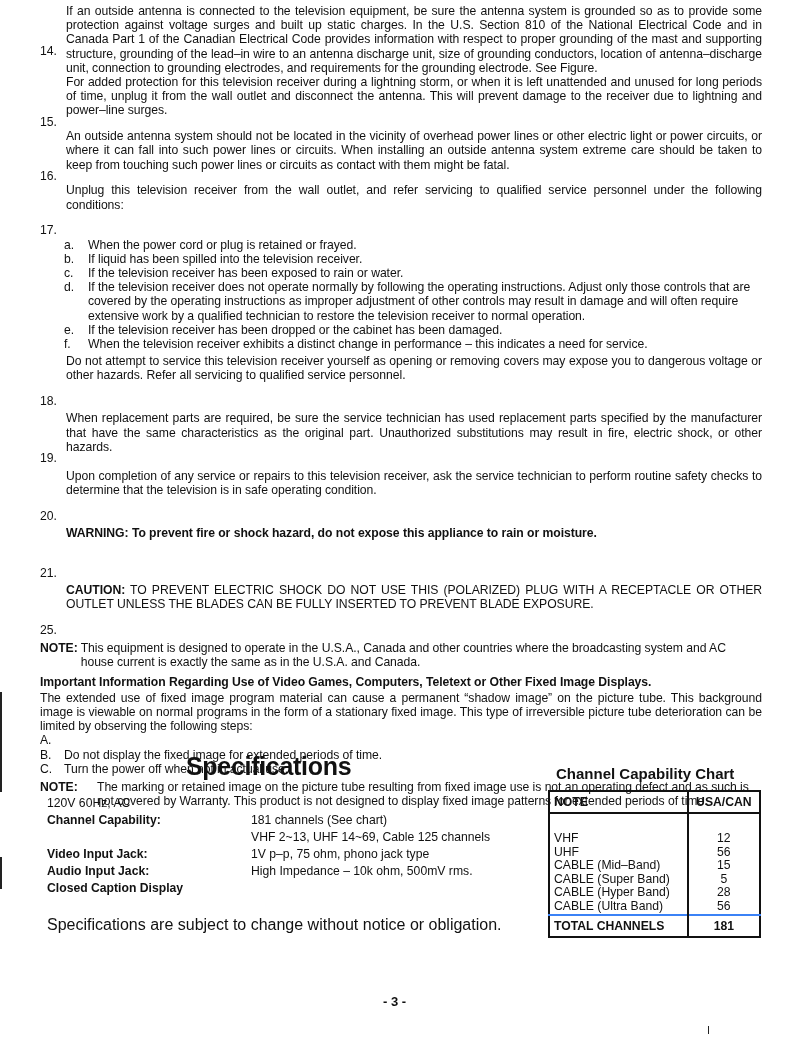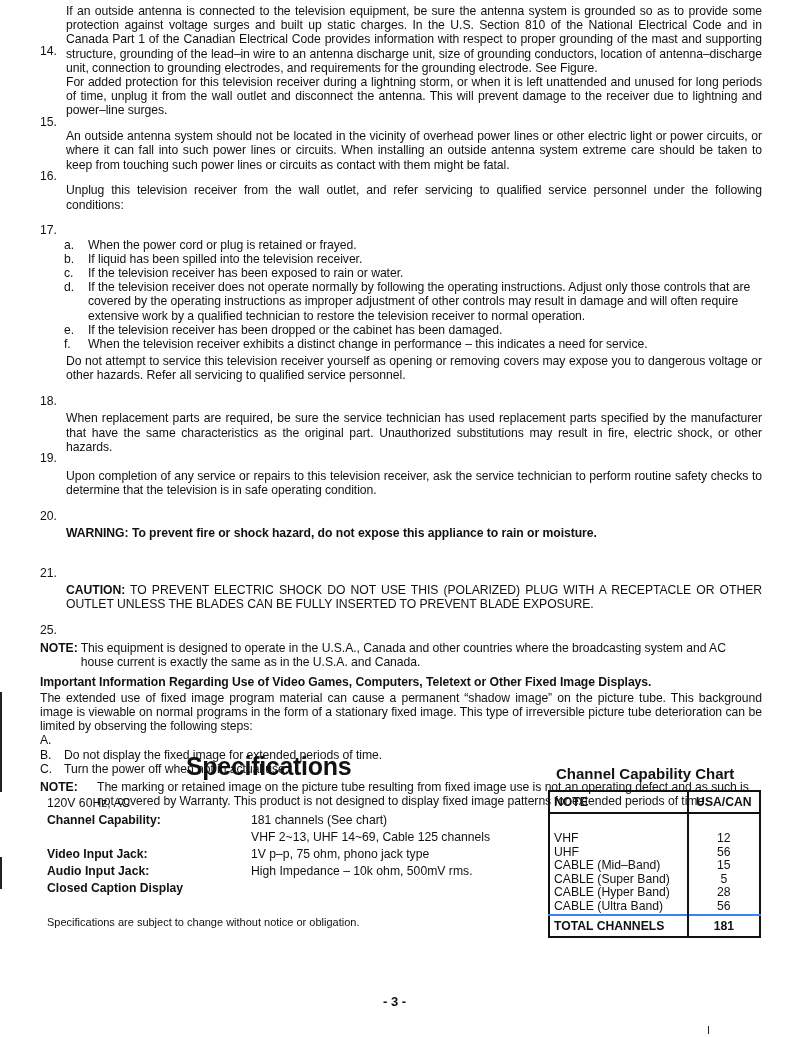--- a/index.html
+++ b/index.html
@@ -35,21 +35,21 @@
 
   
   .spec-title {
     position: absolute; left: 186px; top: 752px;
     font-size: 25px; font-weight: bold; letter-spacing: -0.3px;
   }
   .spec-rows { position: absolute; left: 47px; top: 795px; font-size: 12.2px; line-height: 17px; }
   .spec-row { display: flex; }
   .spec-row .k { width: 204px; font-weight: bold; }
   .spec-row .v { width: 300px; }
-  .spec-note { position: absolute; left: 47px; top: 916px; font-size: 11px; }
+  .spec-note { position: absolute; left: 47px; top: 916px; font-size: 16px; }
 
   .chart-title {
     position: absolute; left: 556px; top: 765px;
     font-size: 15px; font-weight: bold;
   }
   .cc-table {
     position: absolute; left: 548px; top: 790px; width: 213px;
     border: 2px solid #111; border-collapse: collapse; font-size: 12.2px;
   }
   .cc-table td, .cc-table th { padding: 0 4px; }

